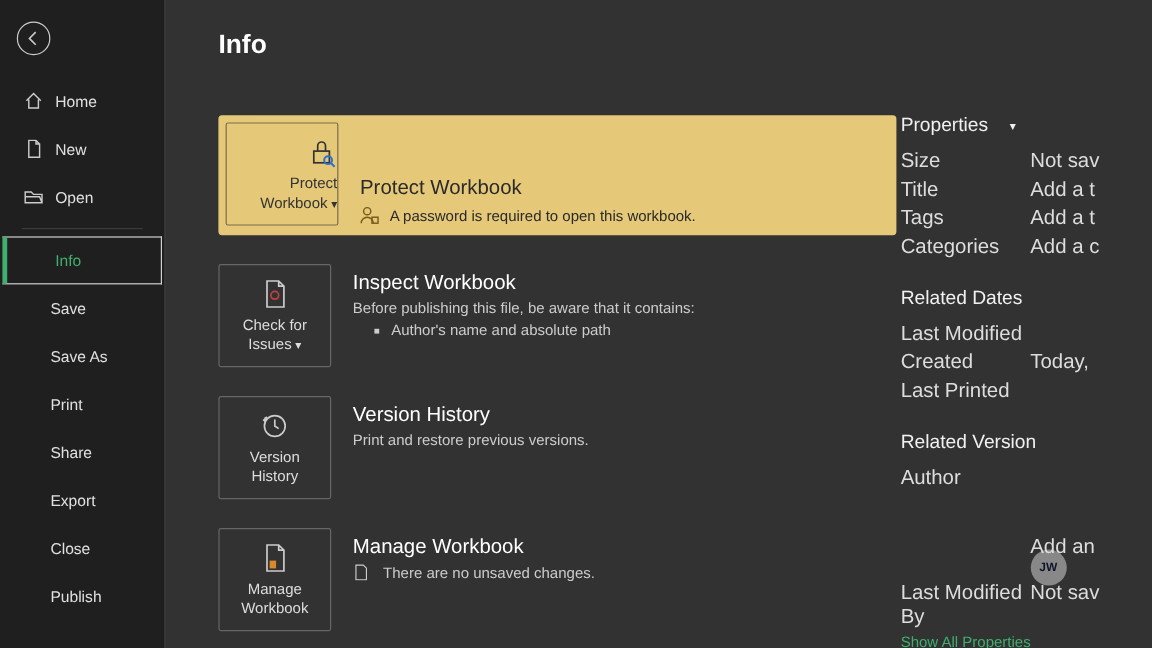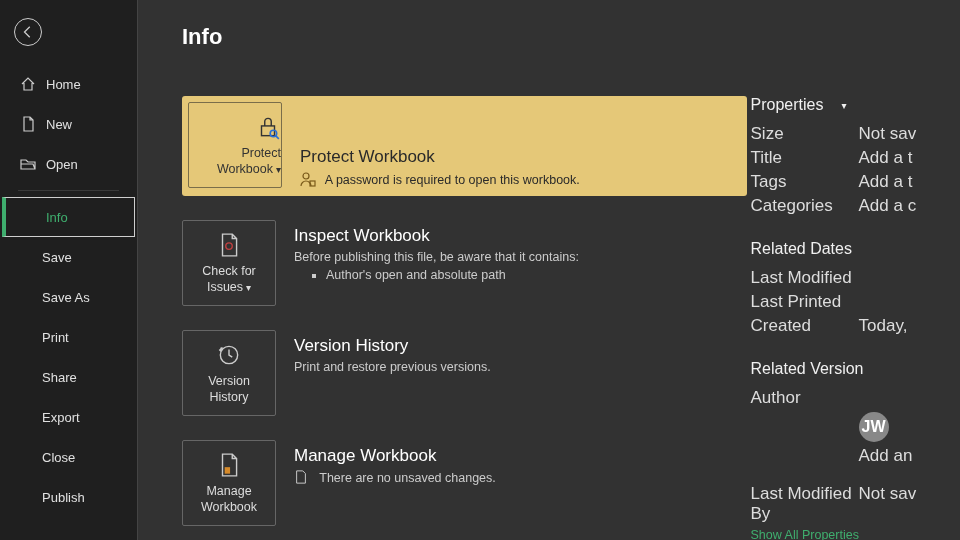--- a/index.html
+++ b/index.html
@@ -99,24 +99,25 @@
     margin-bottom: 10px;
     display: flex; align-items: center; gap: 18px;
   }
   .sec-head .caret { font-size: 10px; }
   .prop-row { display: flex; height: 24px; font-size: 17px; }
   .prop-label { width: 108px; color: #ddd; }
   .prop-val { color: #ddd; white-space: nowrap; }
   .sec { margin-bottom: 20px; }
   .avatar {
     width: 30px; height: 30px; border-radius: 50%;
-    background: #888; color: #ffffff;
+    background: #888; color: #0f172a;
     display: inline-flex; align-items: center; justify-content: center;
-    font-size: 16px; font-weight: 600;
+    font-size: 10px; font-weight: 600;
     margin-left: 108px;
+    margin-top: 46px;
   }
   .link { color: #3fae6e; font-size: 12.5px; cursor: pointer; }
 </style>
 </head>
 <body>
 
 <div class="app">
   <div class="sidebar">
     <div class="back-circle">
       <svg viewBox="0 0 16 16">
@@ -209,21 +210,21 @@
                 <path d="M6 2 H15 L19 6 V22 H6 Z M15 2 V6 H19" fill="none" stroke="#ccc" stroke-width="1.3"></path>
                 <circle cx="12" cy="13" r="3" fill="none" stroke="#c04040" stroke-width="1.3"></circle>
               </svg>
             <div><span>Check for</span></div>
             <div><span>Issues</span><span class="caret">▾</span></div>
           </div>
           <div class="block-body">
             <div class="block-title">Inspect Workbook</div>
             <div class="block-desc">Before publishing this file, be aware that it contains:</div>
             <ul class="sublist">
-                <li>Author's open and absolute path</li>
+                <li>Author's name and absolute path</li>
               </ul>
           </div>
         </div>
 
         <div class="block">
           <div class="tile">
             <svg viewBox="0 0 24 24">
                 <circle cx="12" cy="12" r="8" fill="none" stroke="#ccc" stroke-width="1.3"></circle>
                 <path d="M12 7 V12 L15 14" fill="none" stroke="#ccc" stroke-width="1.3"></path>
                 <path d="M4 8 A9 9 0 0 1 6 5" fill="none" stroke="#ccc" stroke-width="1.3"></path>
@@ -285,26 +286,26 @@
             </div>
         </div>
 
         <div class="sec">
           <div class="sec-head">Related Dates</div>
           <div class="prop-row">
               <div class="prop-label">Last Modified</div>
               <div class="prop-val"></div>
             </div>
           <div class="prop-row">
+              <div class="prop-label">Created</div>
+              <div class="prop-val">Today,</div>
+            </div>
+          <div class="prop-row">
               <div class="prop-label">Last Printed</div>
               <div class="prop-val"></div>
-            </div>
-          <div class="prop-row">
-              <div class="prop-label">Created</div>
-              <div class="prop-val">Today,</div>
             </div>
         </div>
 
         <div class="sec">
           <div class="sec-head">Related Version</div>
           <div class="prop-row">
               <div class="prop-label">Author</div>
             </div>
           <div style="height:34px;"><div class="avatar">JW</div></div>
           <div class="prop-row">

